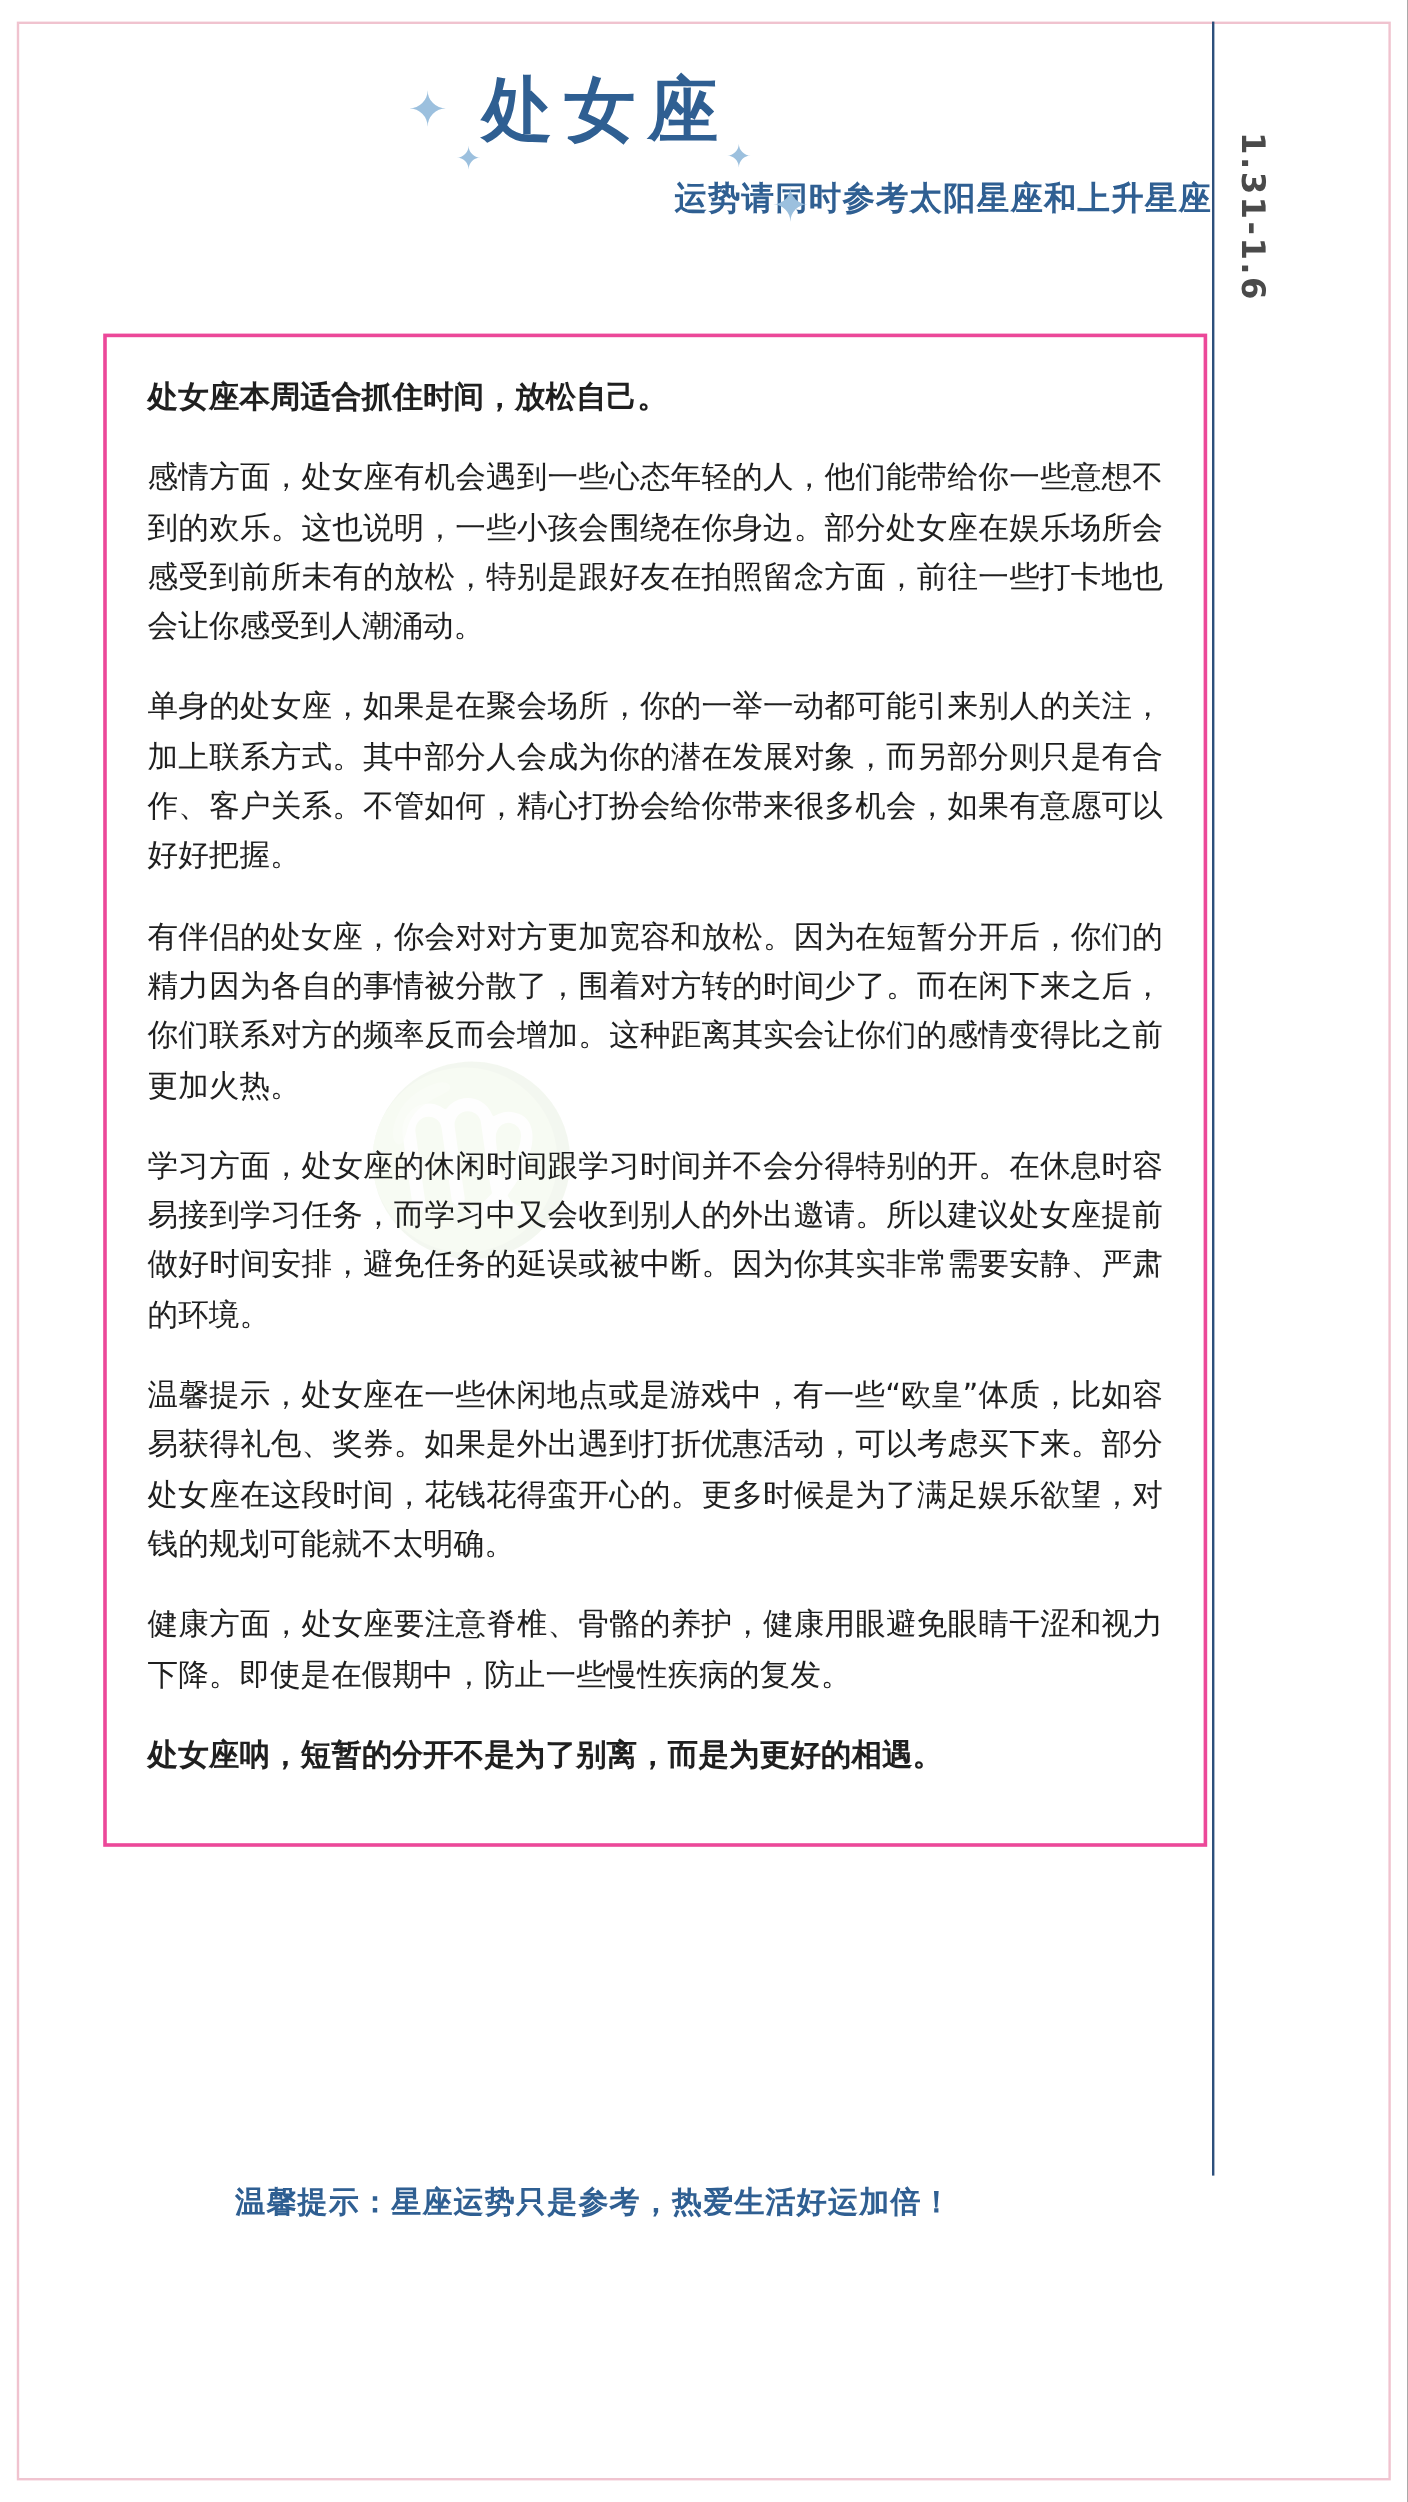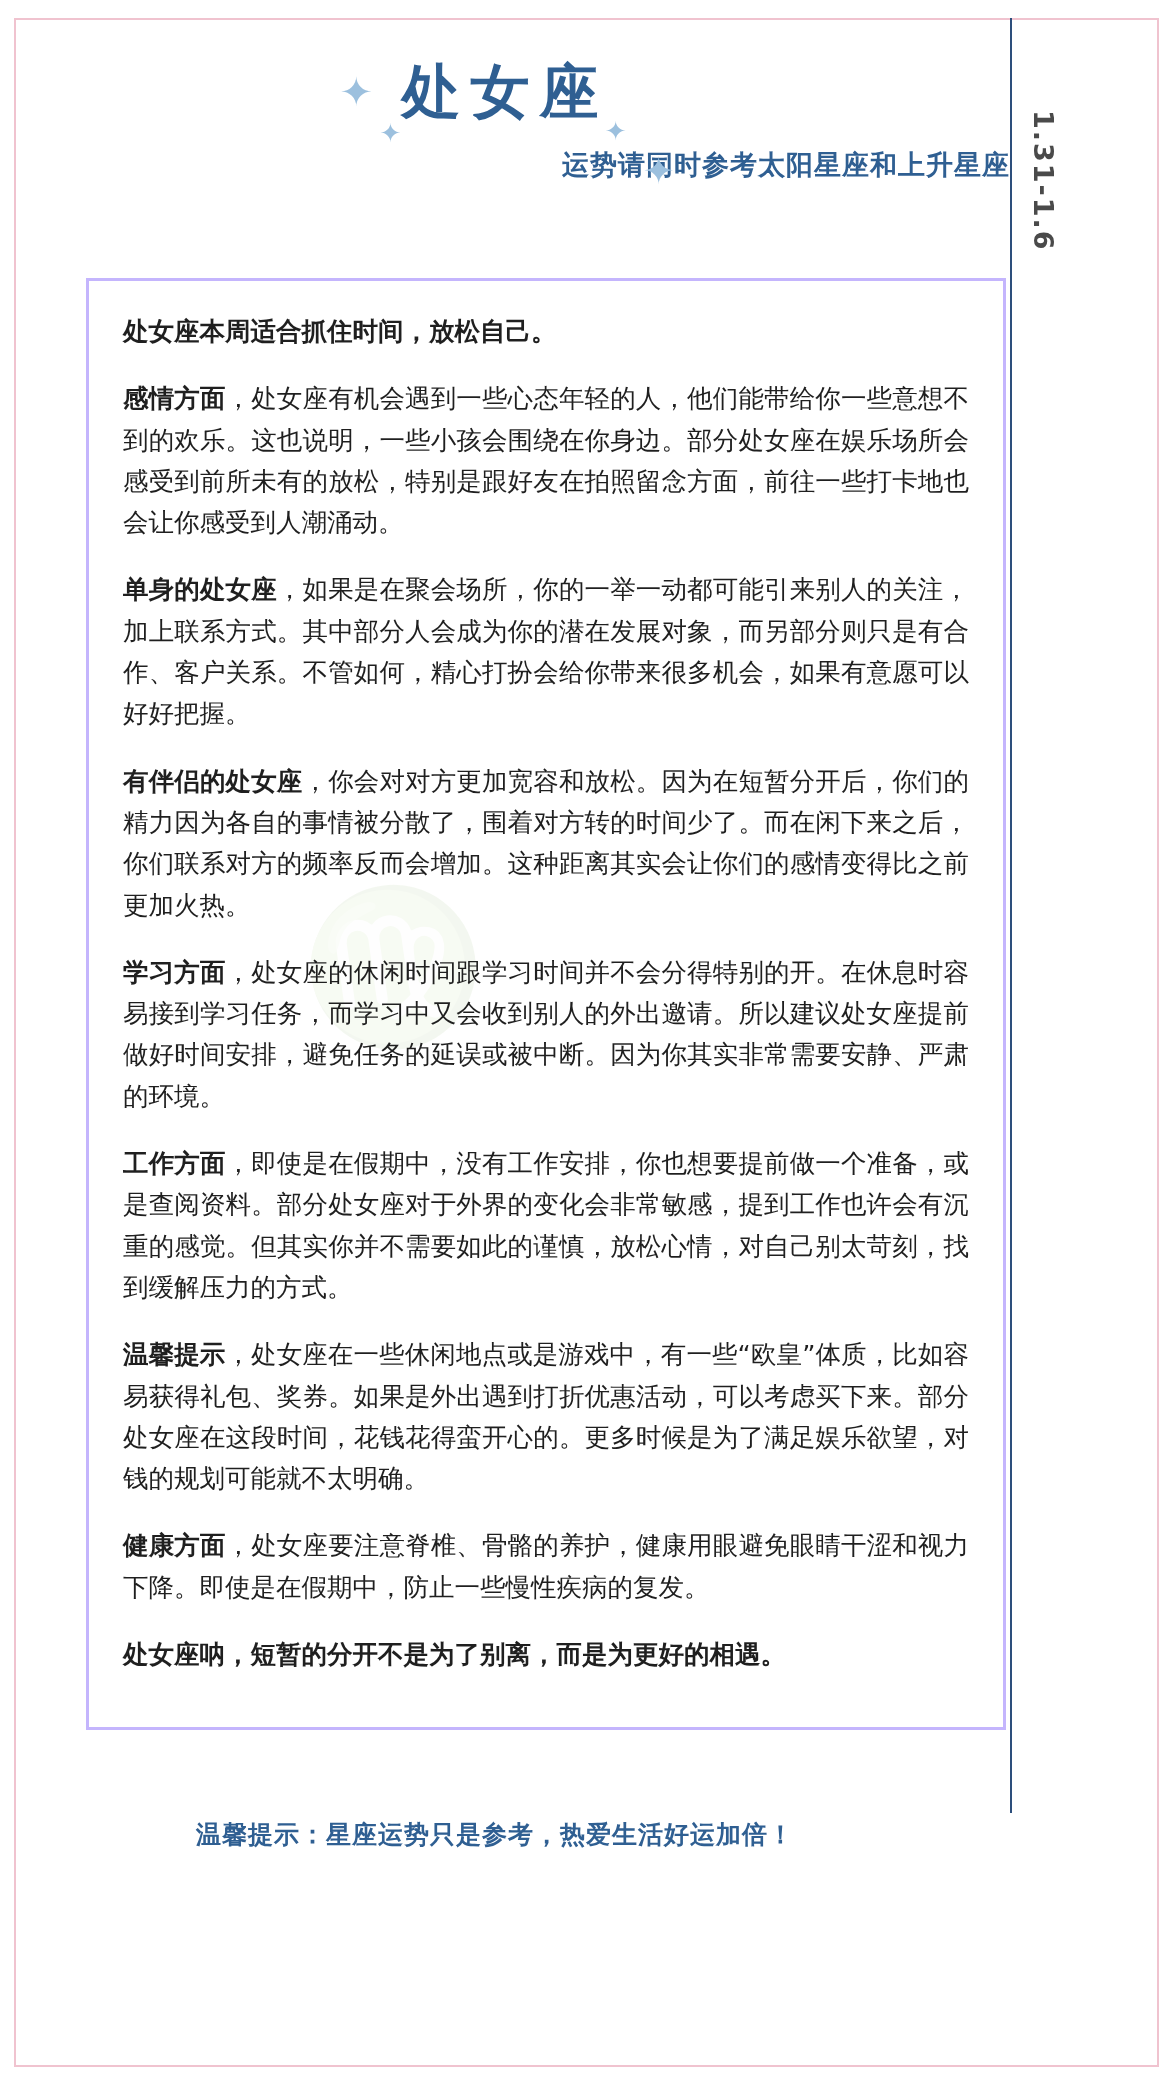--- a/index.html
+++ b/index.html
@@ -98,38 +98,38 @@
     color: #4a4a4a;
     writing-mode: vertical-rl;
     letter-spacing: 2px;
   }
 
   .content-box {
     position: absolute;
     left: 86px;
     top: 278px;
     width: 920px;
-    border: 3px solid #c4b5fd;
+    border: 3px solid #ec4899;
     box-sizing: border-box;
     padding: 30px 34px 34px 34px;
     background: transparent;
   }
 
   .para {
     font-family: "DejaVu Sans", "Liberation Sans", sans-serif;
     font-size: 25.5px;
     line-height: 1.62;
     color: #1f1f1f;
     margin: 0 0 26px 0;
     text-align: justify;
   }
   .para:last-child { margin-bottom: 18px; }
 
   .para .lead {
-    font-weight: bold;
+    font-weight: normal;
     margin-top: 36px;
   }
   .para.allbold {
     font-weight: bold;
   }
 
   .footer-note {
     position: absolute;
     left: 0;
     top: 1818px;
@@ -183,21 +183,20 @@
     <p class="para allbold">处女座本周适合抓住时间，放松自己。</p>
 
     <p class="para"><span class="lead">感情方面</span><span>，处女座有机会遇到一些心态年轻的人，他们能带给你一些意想不到的欢乐。这也说明，一些小孩会围绕在你身边。部分处女座在娱乐场所会感受到前所未有的放松，特别是跟好友在拍照留念方面，前往一些打卡地也会让你感受到人潮涌动。</span></p>
 
     <p class="para"><span class="lead">单身的处女座</span><span>，如果是在聚会场所，你的一举一动都可能引来别人的关注，加上联系方式。其中部分人会成为你的潜在发展对象，而另部分则只是有合作、客户关系。不管如何，精心打扮会给你带来很多机会，如果有意愿可以好好把握。</span></p>
 
     <p class="para"><span class="lead">有伴侣的处女座</span><span>，你会对对方更加宽容和放松。因为在短暂分开后，你们的精力因为各自的事情被分散了，围着对方转的时间少了。而在闲下来之后，你们联系对方的频率反而会增加。这种距离其实会让你们的感情变得比之前更加火热。</span></p>
 
     <p class="para"><span class="lead">学习方面</span><span>，处女座的休闲时间跟学习时间并不会分得特别的开。在休息时容易接到学习任务，而学习中又会收到别人的外出邀请。所以建议处女座提前做好时间安排，避免任务的延误或被中断。因为你其实非常需要安静、严肃的环境。</span></p>
 
-    <p class="para"><span class="lead">工作方面</span><span>，即使是在假期中，没有工作安排，你也想要提前做一个准备，或是查阅资料。部分处女座对于外界的变化会非常敏感，提到工作也许会有沉重的感觉。但其实你并不需要如此的谨慎，放松心情，对自己别太苛刻，找到缓解压力的方式。</span></p>
 
     <p class="para"><span class="lead">温馨提示</span><span>，处女座在一些休闲地点或是游戏中，有一些“欧皇”体质，比如容易获得礼包、奖券。如果是外出遇到打折优惠活动，可以考虑买下来。部分处女座在这段时间，花钱花得蛮开心的。更多时候是为了满足娱乐欲望，对钱的规划可能就不太明确。</span></p>
 
     <p class="para"><span class="lead">健康方面</span><span>，处女座要注意脊椎、骨骼的养护，健康用眼避免眼睛干涩和视力下降。即使是在假期中，防止一些慢性疾病的复发。</span></p>
 
     <p class="para allbold">处女座呐，短暂的分开不是为了别离，而是为更好的相遇。</p>
 
   </div>
 
   <div class="footer-note">温馨提示：星座运势只是参考，热爱生活好运加倍！</div>

